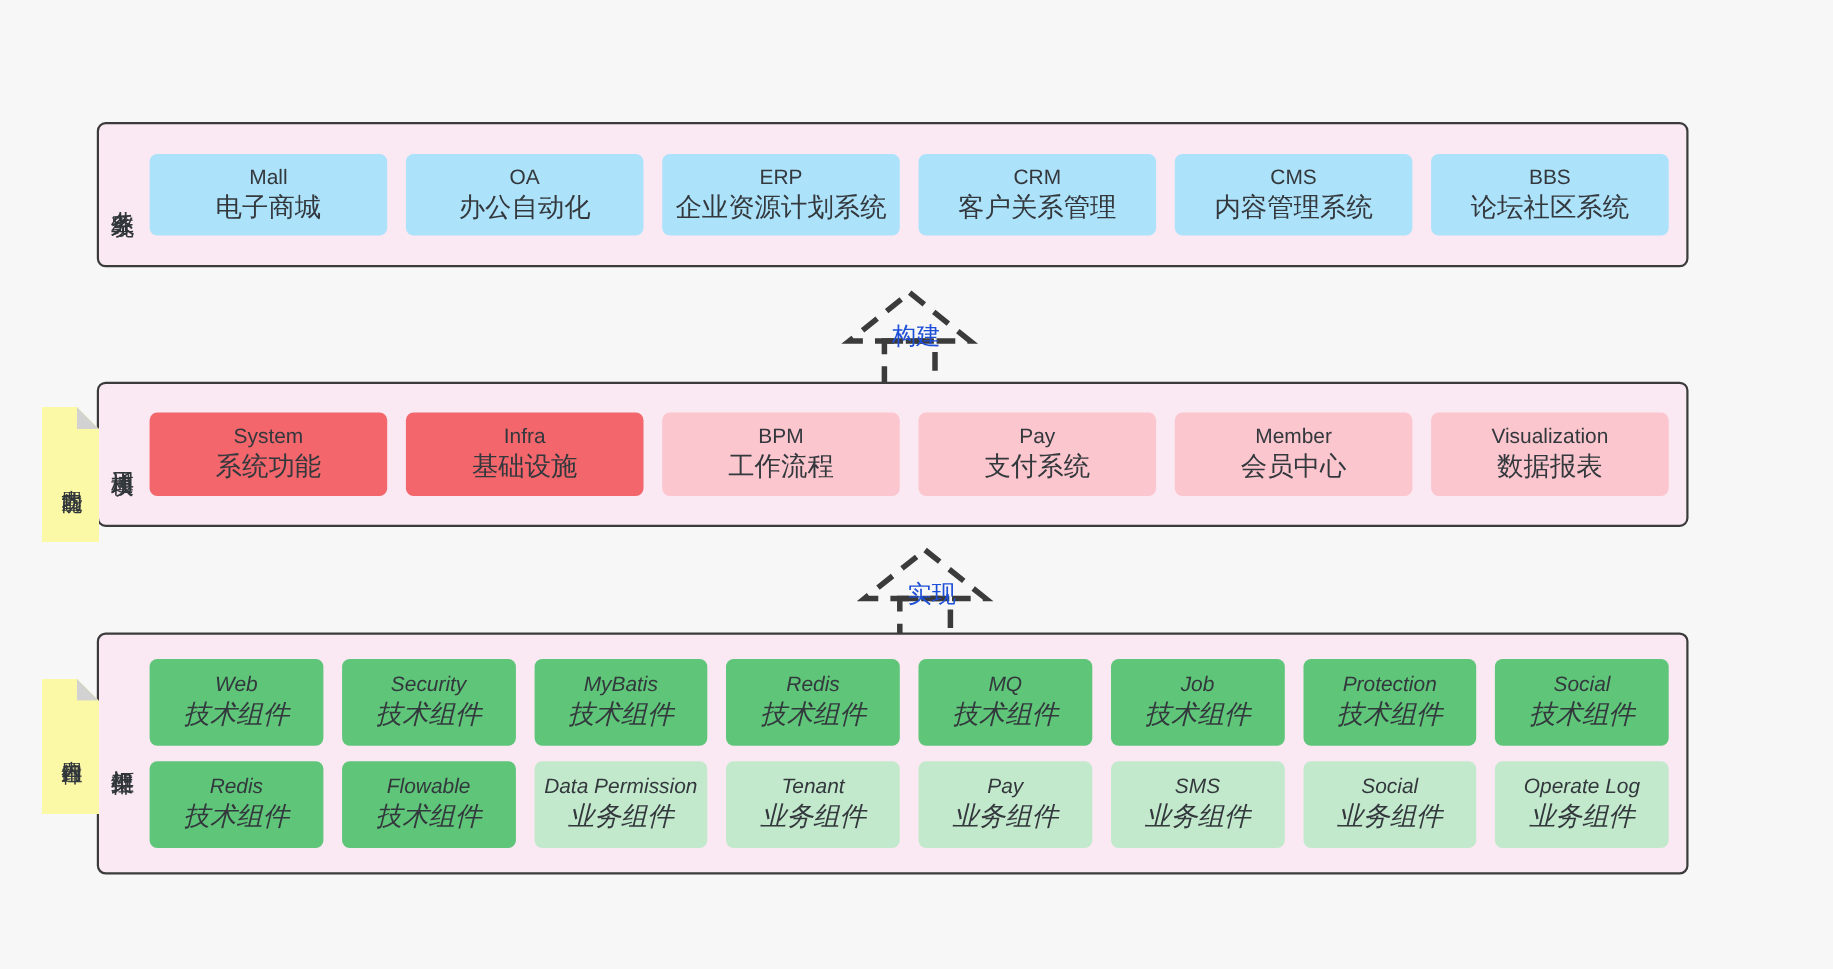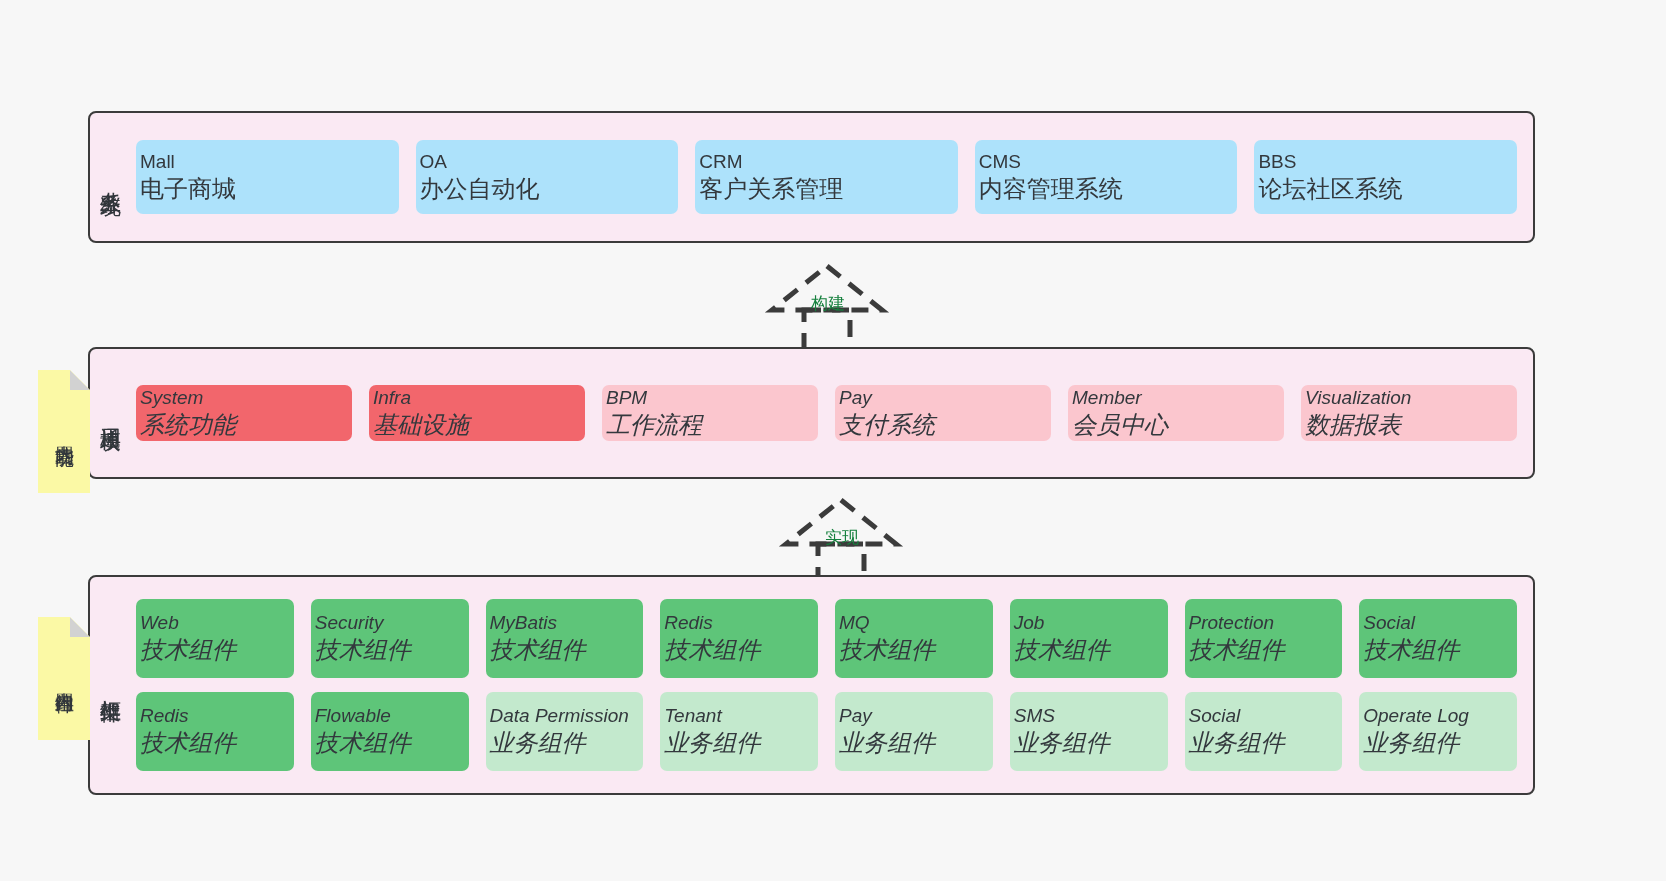--- a/index.html
+++ b/index.html
@@ -47,21 +47,21 @@
   }
   .row {
     display:flex;
     gap:17px;
   }
   .card {
     flex:1 1 0;
     border-radius:7px;
     display:flex;
     flex-direction:column;
-    align-items:flex-start;
+    align-items:center;
     justify-content:center;
     text-align:center;
     line-height:1.26;
     padding:6px 4px;
   }
   .card .en { font-size:19px; }
   .card .cn { font-size:24px; }
 
   
   .c-blue        { background:#ade2fb; }
@@ -69,21 +69,21 @@
   .c-pink        { background:#fbc6ce; }
   .c-green       { background:#5ec579; }
   .c-lightgreen  { background:#c3e9cd; }
 
   
   #layer-business { left:88px;  top:111px; width:1447px; height:132px; }
   #layer-business .layer-body { padding-right:16px; }
   #layer-business .card { height:74px; }
 
   #layer-common   { left:88px;  top:347px; width:1447px; height:132px; }
-  #layer-common .card { height:56px;font-style:italic; }
+  #layer-common .card { height:76px; }
 
   #layer-framework{ left:88px;  top:575px; width:1447px; height:220px; }
   #layer-framework .card { height:79px;font-style:italic; }
 
   
   .note {
     position:absolute;
     width:52px;
     background:#fbf9a5;
     display:flex;
@@ -106,22 +106,22 @@
     clip-path:polygon(0 0, 100% 100%, 0 100%);
   }
   #note-common    { left:38px; top:370px; height:123px; }
   #note-framework { left:38px; top:617px; height:123px; }
 
   
   .uml-arrow { position:absolute; }
   .uml-arrow svg { display:block; overflow:visible; }
   .uml-label {
     position:absolute;
-    font-size:17px;
-    color:#15803d;
+    font-size:22px;
+    color:#1d4ed8;
     white-space:nowrap;
     line-height:1;
   }
   #arrow-build   { left:752px; top:258px; }
   #arrow-build-label   { left:811px; top:295px; }
   #arrow-impl    { left:766px; top:492px; }
   #arrow-impl-label    { left:825px; top:529px; }
 </style>
 </head>
 <body>
@@ -132,20 +132,24 @@
     <div class="row">
       <div class="card c-blue">
         <span class="en">Mall</span>
         <span class="cn">电子商城</span>
       </div>
       <div class="card c-blue">
         <span class="en">OA</span>
         <span class="cn">办公自动化</span>
       </div>
       <div class="card c-blue">
+        <span class="en">ERP</span>
+        <span class="cn">企业资源计划系统</span>
+      </div>
+      <div class="card c-blue">
         <span class="en">CRM</span>
         <span class="cn">客户关系管理</span>
       </div>
       <div class="card c-blue">
         <span class="en">CMS</span>
         <span class="cn">内容管理系统</span>
       </div>
       <div class="card c-blue">
         <span class="en">BBS</span>
         <span class="cn">论坛社区系统</span>

